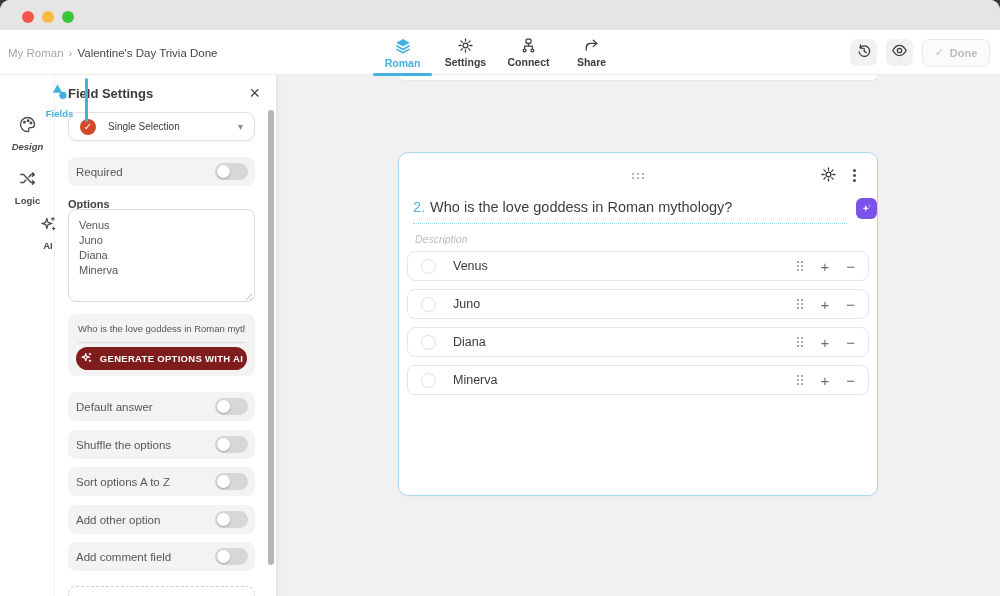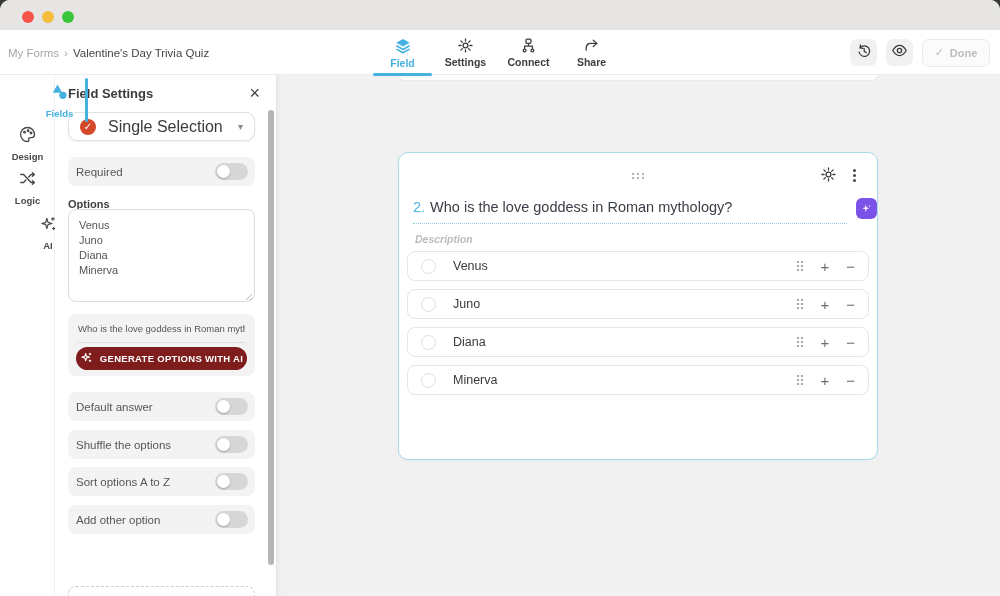--- a/index.html
+++ b/index.html
@@ -40,21 +40,21 @@
   .side-item.active .side-label { color:#45b1e1; }
   .side-item.active::after { content:""; position:absolute; right:-1px; top:-3px; bottom:-3px; width:3px; background:#45b1e1; border-radius:2px; }
 
   
   .panel { position:absolute; left:55px; top:75px; width:222px; height:521px; background:#fff; border-right:1px solid #e3e3e3; box-shadow:2px 0 4px rgba(0,0,0,.04); z-index:3; }
   .panel-title { position:absolute; left:13px; top:11px; font-size:13px; font-weight:600; color:#3a3a3a; }
   .panel-close { position:absolute; right:12px; top:5px; font-size:18px; color:#444; cursor:pointer; line-height:1; padding:4px; }
 
   .type-select { position:absolute; left:13px; top:37px; width:187px; height:29px; background:#fff; border:1px solid #e1e1e1; border-radius:9px; box-shadow:0 1px 2px rgba(0,0,0,.06); display:flex; align-items:center; cursor:pointer; }
   .type-badge { width:16px; height:16px; border-radius:50%; background:#d4492a; margin-left:11px; display:flex; align-items:center; justify-content:center; color:#fff; font-size:10px; font-weight:700; }
-  .type-label { margin-left:12px; font-size:16px; color:#3b3b3b; }
+  .type-label { margin-left:12px; font-size:10px; color:#3b3b3b; }
   .type-chevron { margin-left:auto; margin-right:11px; font-size:10px; color:#8a8a8a; }
 
   .gray-row { position:absolute; left:13px; width:187px; height:29px; background:#f3f3f3; border-radius:8px; display:flex; align-items:center; }
   .gray-row .row-label { margin-left:8px; font-size:11.5px; color:#575757; }
   .toggle { margin-left:auto; margin-right:7px; width:33px; height:17px; border-radius:9px; background:#d7d7d7; position:relative; cursor:pointer; flex:none; }
   .toggle .knob { position:absolute; left:2px; top:2px; width:13px; height:13px; border-radius:50%; background:#fff; box-shadow:0 1px 2px rgba(0,0,0,.25); }
 
   .options-label { position:absolute; left:13px; top:123px; font-size:11px; font-weight:700; color:#3f3f3f; }
   .options-area { position:absolute; left:13px; top:134px; width:187px; height:93px; border:1px solid #dcdcdc; border-radius:8px; background:#fff; resize:none; padding:8px 10px; font-family:"Liberation Sans","DejaVu Sans",sans-serif; font-size:11px; color:#555; line-height:1.35; outline:none; }
   .resize-grip { position:absolute; left:188px; top:216px; width:9px; height:9px; background:repeating-linear-gradient(135deg,transparent 0 2px,#b9b9b9 2px 3px); clip-path:polygon(100% 0,100% 100%,0 100%); }
@@ -63,32 +63,32 @@
   .ai-preview { margin:9px 10px 0 10px; font-size:9.5px; color:#565656; white-space:nowrap; overflow:hidden; border-bottom:1px dotted #c6c6c6; padding-bottom:8px; }
   .ai-generate { position:absolute; left:8px; top:33px; width:171px; height:23px; border-radius:12px; background:#7f1d1d; color:#fff; display:flex; align-items:center; justify-content:center; gap:7px; font-size:9.5px; font-weight:700; letter-spacing:.3px; cursor:pointer; }
 
   .dashed-box { position:absolute; left:13px; top:511px; width:187px; height:40px; border:1px dashed #cfcfcf; border-radius:8px; background:#fff; }
   .panel-scroll { position:absolute; right:2px; top:35px; width:6px; height:455px; border-radius:3px; background:#b5b5b5; cursor:pointer; }
 
   
   .canvas { position:absolute; left:277px; top:75px; width:723px; height:521px; background:#f1f1f2; z-index:1; }
   .prev-card { position:absolute; left:121px; top:0; width:480px; height:6px; background:#fff; border:1px solid #e9e9e9; border-top:none; border-radius:0 0 10px 10px; }
 
-  .q-card { position:absolute; left:121px; top:77px; width:480px; height:308px; background:#fff; border:1px solid #a9daee; border-radius:10px; box-shadow:0 1px 3px rgba(0,0,0,.04); }
+  .q-card { position:absolute; left:121px; top:77px; width:480px; height:344px; background:#fff; border:1px solid #a9daee; border-radius:10px; box-shadow:0 1px 3px rgba(0,0,0,.04); }
   .card-drag { position:absolute; left:50%; top:16px; transform:translateX(-50%); cursor:grab; padding:4px; }
   .dots6h { display:block; width:2px; height:2px; border-radius:50%; background:#9a9a9a; box-shadow:5px 0 0 #9a9a9a,10px 0 0 #9a9a9a,0 4px 0 #9a9a9a,5px 4px 0 #9a9a9a,10px 4px 0 #9a9a9a; margin-right:10px; margin-bottom:4px; }
   .card-gear { position:absolute; right:40px; top:13px; cursor:pointer; }
   .card-kebab { position:absolute; right:17px; top:14px; cursor:pointer; padding:2px 4px; }
   .dots3v { display:block; width:3px; height:3px; border-radius:50%; background:#4a4a4a; box-shadow:0 5px 0 #4a4a4a,0 10px 0 #4a4a4a; margin-bottom:10px; }
 
   .q-row { position:absolute; left:14px; right:30px; top:46px; border-bottom:1px dotted #8fd2ec; padding-bottom:8px; font-size:14.5px; }
   .q-num { color:#4fb2e2; margin-right:5px; }
   .q-text { color:#3a3f47; }
   .ai-chip { position:absolute; right:0px; top:45px; width:21px; height:21px; border-radius:6px; background:#7a52e8; display:flex; align-items:center; justify-content:center; cursor:pointer; }
-  .q-desc { position:absolute; left:16px; top:80px; font-style:italic; font-size:10.5px; color:#bcbcbc;font-weight:bold; }
+  .q-desc { position:absolute; left:16px; top:80px; font-style:italic; font-size:10.5px; color:#bcbcbc; }
 
   .opt-row { position:absolute; left:8px; right:8px; height:30px; background:#fff; border:1px solid #e6e6e6; border-radius:8px; display:flex; align-items:center; padding:0 13px; }
   .radio { width:15px; height:15px; border-radius:50%; border:1.5px solid #dedede; margin-right:17px; flex:none; cursor:pointer; }
   .opt-label { font-size:12.5px; color:#3a3a3a; }
   .opt-ctrls { margin-left:auto; display:flex; align-items:center; gap:17px; }
   .dots6v { display:block; width:2px; height:2px; border-radius:50%; background:#8b8b8b; box-shadow:4px 0 0 #8b8b8b,0 4px 0 #8b8b8b,4px 4px 0 #8b8b8b,0 8px 0 #8b8b8b,4px 8px 0 #8b8b8b; margin:0 4px 8px 0; cursor:grab; }
   .opt-plus,.opt-minus { font-size:15px; color:#6e6e6e; cursor:pointer; line-height:1; font-weight:400; }
 </style>
 </head>
 <body>
@@ -98,35 +98,35 @@
   <div class="titlebar">
     <div class="lights">
       <span class="light red"></span>
       <span class="light yellow"></span>
       <span class="light green"></span>
     </div>
   </div>
 
   <div class="header">
     <div class="breadcrumb">
-      <span class="crumb-parent">My Forms</span>
+      <span class="crumb-parent">My Roman</span>
       <span class="crumb-sep">›</span>
-      <span class="crumb-current">Valentine's Day Trivia Quiz</span>
+      <span class="crumb-current">Valentine's Day Trivia Done</span>
     </div>
 
     <div class="tabs">
       <div class="tab active">
         <span>
           <svg width="18" height="18" viewBox="0 0 24 24">
               <path d="M12 2.5 21 7.5 12 12.5 3 7.5 Z" fill="#45b1e1"></path>
               <path d="M4 12 l8 4.6 L20 12" fill="none" stroke="#45b1e1" stroke-width="2.2" stroke-linecap="round" stroke-linejoin="round"></path>
               <path d="M4 16.5 l8 4.6 L20 16.5" fill="none" stroke="#45b1e1" stroke-width="2.2" stroke-linecap="round" stroke-linejoin="round"></path>
             </svg>
         </span>
-        <span class="tab-label">Field</span>
+        <span class="tab-label">Roman</span>
       </div>
       <div class="tab">
         <span>
           <svg width="17" height="17" viewBox="0 0 24 24" fill="none" stroke="#3d3d3d" stroke-width="1.8" stroke-linecap="round">
               <circle cx="12" cy="12" r="3.4"></circle>
               <path d="M12 2.8v3M12 18.2v3M2.8 12h3M18.2 12h3M5.5 5.5l2.1 2.1M16.4 16.4l2.1 2.1M18.5 5.5l-2.1 2.1M7.6 16.4l-2.1 2.1"></path>
             </svg>
         </span>
         <span class="tab-label">Settings</span>
       </div>
@@ -180,21 +180,21 @@
   <div class="sidebar">
     <div class="side-item active" style="top:6px;margin-left:32px;">
       <span>
         <svg width="19" height="19" viewBox="0 0 24 24">
             <path d="M9.5 3 15.5 13.5 3.5 13.5 Z" fill="#45b1e1"></path>
             <circle cx="16.3" cy="16.8" r="4.6" fill="#45b1e1"></circle>
           </svg>
       </span>
       <span class="side-label">Fields</span>
     </div>
-    <div class="side-item" style="top:49px;">
+    <div class="side-item" style="top:39px;font-style:italic;">
       <span>
         <svg width="19" height="19" viewBox="0 0 24 24" fill="none" stroke="#4a4a4a" stroke-width="1.7">
             <path d="M12 3.2 a8.8 8.8 0 1 0 0 17.6 c1.6 0 2.2-1.1 1.6-2.2 c-.7-1.4.2-2.7 1.9-2.7 h1.8 c2.1 0 3.5-1.5 3.5-3.5 C20.8 7 16.9 3.2 12 3.2 Z"></path>
             <circle cx="8.2" cy="9" r="1" fill="#4a4a4a"></circle>
             <circle cx="12.8" cy="7.2" r="1" fill="#4a4a4a"></circle>
             <circle cx="16.4" cy="10.2" r="1" fill="#4a4a4a"></circle>
           </svg>
       </span>
       <span class="side-label">Design</span>
     </div>
@@ -279,20 +279,26 @@
       <span class="toggle">
           <span class="knob"></span>
         </span>
     </div>
     <div class="gray-row" style="top:430px;">
       <span class="row-label">Add other option</span>
       <span class="toggle">
           <span class="knob"></span>
         </span>
     </div>
+    <div class="gray-row" style="top:467px;">
+      <span class="row-label">Add comment field</span>
+      <span class="toggle">
+          <span class="knob"></span>
+        </span>
+    </div>
 
     <div class="dashed-box"></div>
     <div class="panel-scroll"></div>
   </div>
 
   <div class="canvas">
     <div class="prev-card"></div>
 
     <div class="q-card">
       <div class="card-drag">

